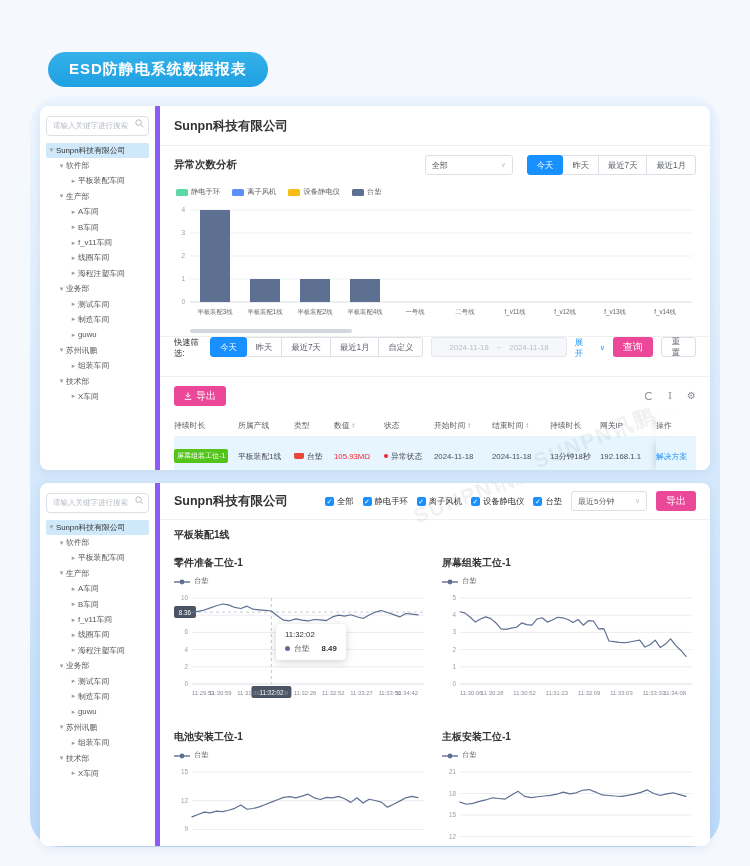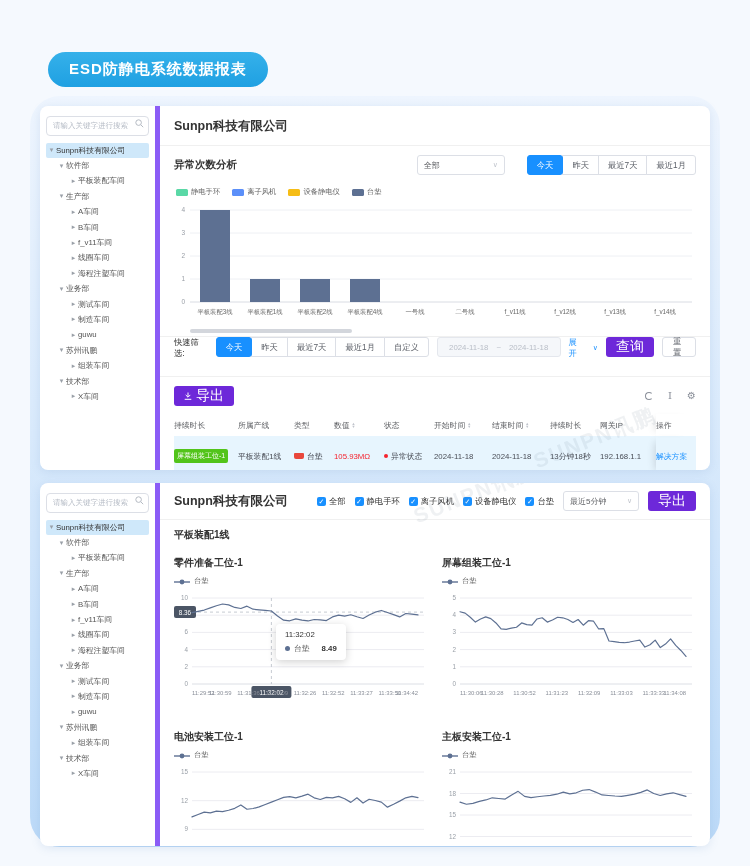--- a/index.html
+++ b/index.html
@@ -51,26 +51,26 @@
     display:inline-flex; align-items:center; justify-content:space-between;
     border:1px solid #dcdfe6; border-radius:3px; height:20px; padding:0 6px;
     font-size:8px; color:#606266; background:#fff; cursor:pointer;
   }
   .chev { color:#c0c4cc; font-size:7px; margin-left:6px; }
   .seg { display:inline-flex; }
   .segbtn {
     height:20px; line-height:18px; padding:0 9px; font-size:8.3px; color:#5a5e66;
     border:1px solid #dcdfe6; background:#fff; margin-left:-1px; cursor:pointer; white-space:nowrap;
   }
-  .segbtn:first-child { border-radius:3px 0 0 3px; margin-left:8px; }
+  .segbtn:first-child { border-radius:3px 0 0 3px; margin-left:0; }
   .segbtn:last-child { border-radius:0 3px 3px 0; }
   .segbtn.active { background:#1890ff; border-color:#1890ff; color:#fff; position:relative; z-index:1; border-radius:3px; }
   .btn-blue {
     display:inline-flex; align-items:center; gap:4px; height:20px; padding:0 10px;
-    background:#6d28d9; color:#fff; font-size:14px; border-radius:3px; cursor:pointer; white-space:nowrap;
+    background:#ec4899; color:#fff; font-size:10px; border-radius:3px; cursor:pointer; white-space:nowrap;
   }
   .btn-plain {
     display:inline-flex; align-items:center; height:20px; padding:0 10px;
     background:#fff; color:#5a5e66; font-size:8.3px; border:1px solid #dcdfe6; border-radius:3px; cursor:pointer;
   }
   
   .p1-header { height:40px; line-height:40px; padding:0 14px; border-bottom:1px solid #f0f0f0; flex:none; }
   .p1-section { height:38px; display:flex; align-items:center; padding:0 14px; flex:none; }
   .sec-title { font-size:10.5px; font-weight:bold; color:#333; }
   .sec-right { margin-left:auto; display:flex; align-items:center; gap:14px; }

